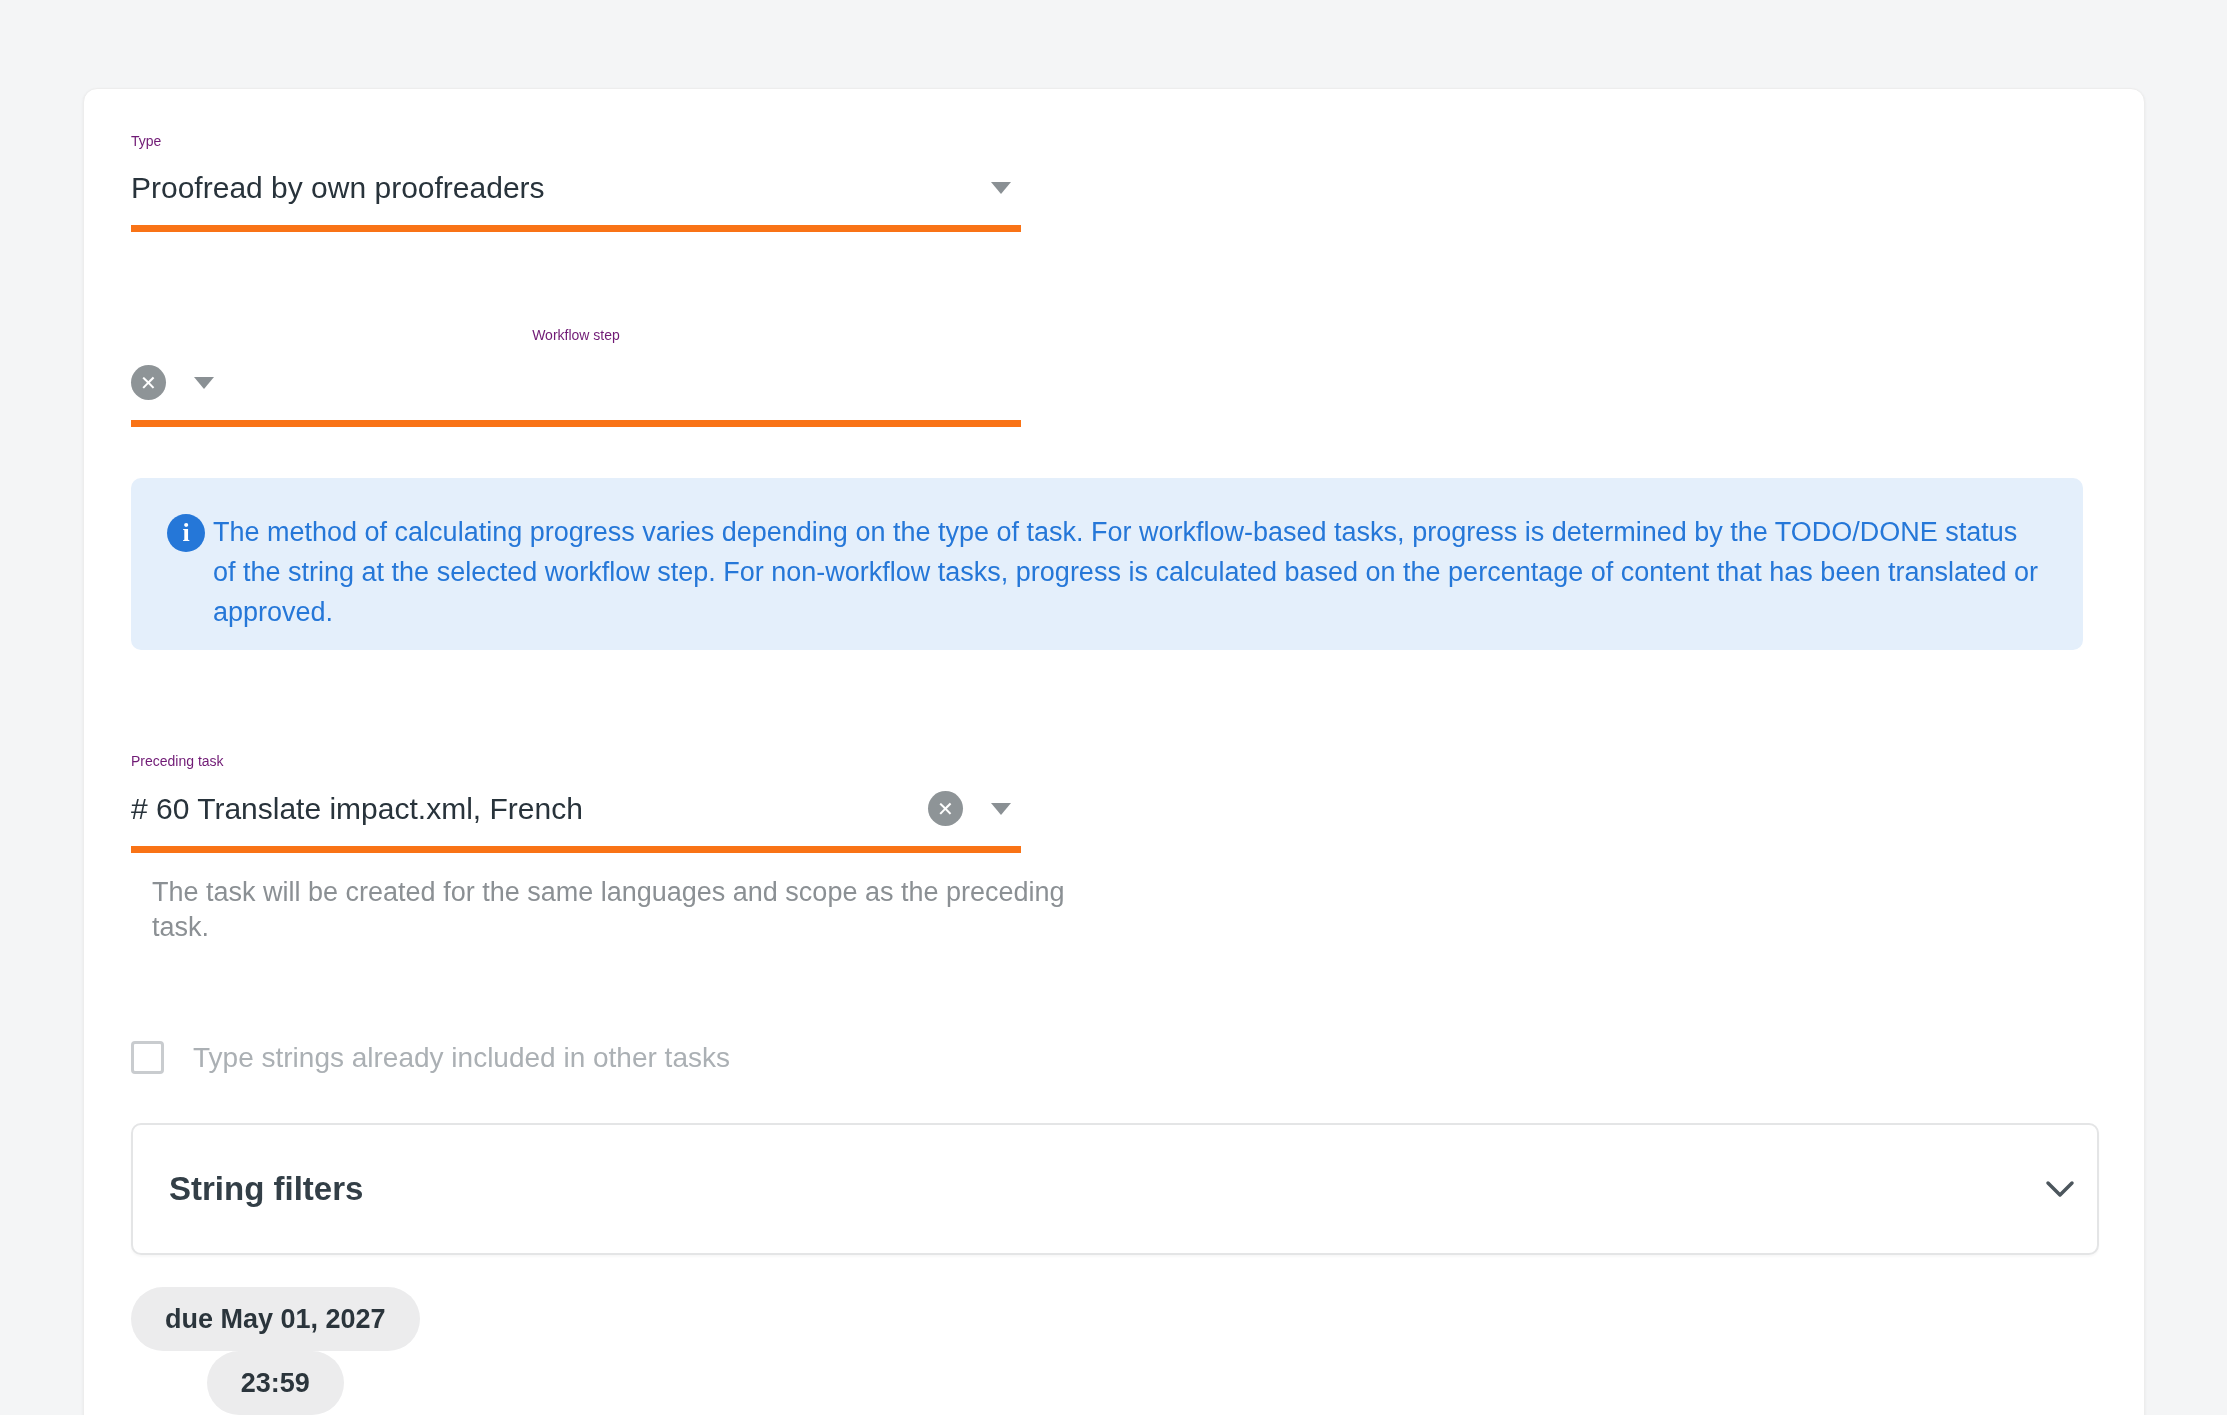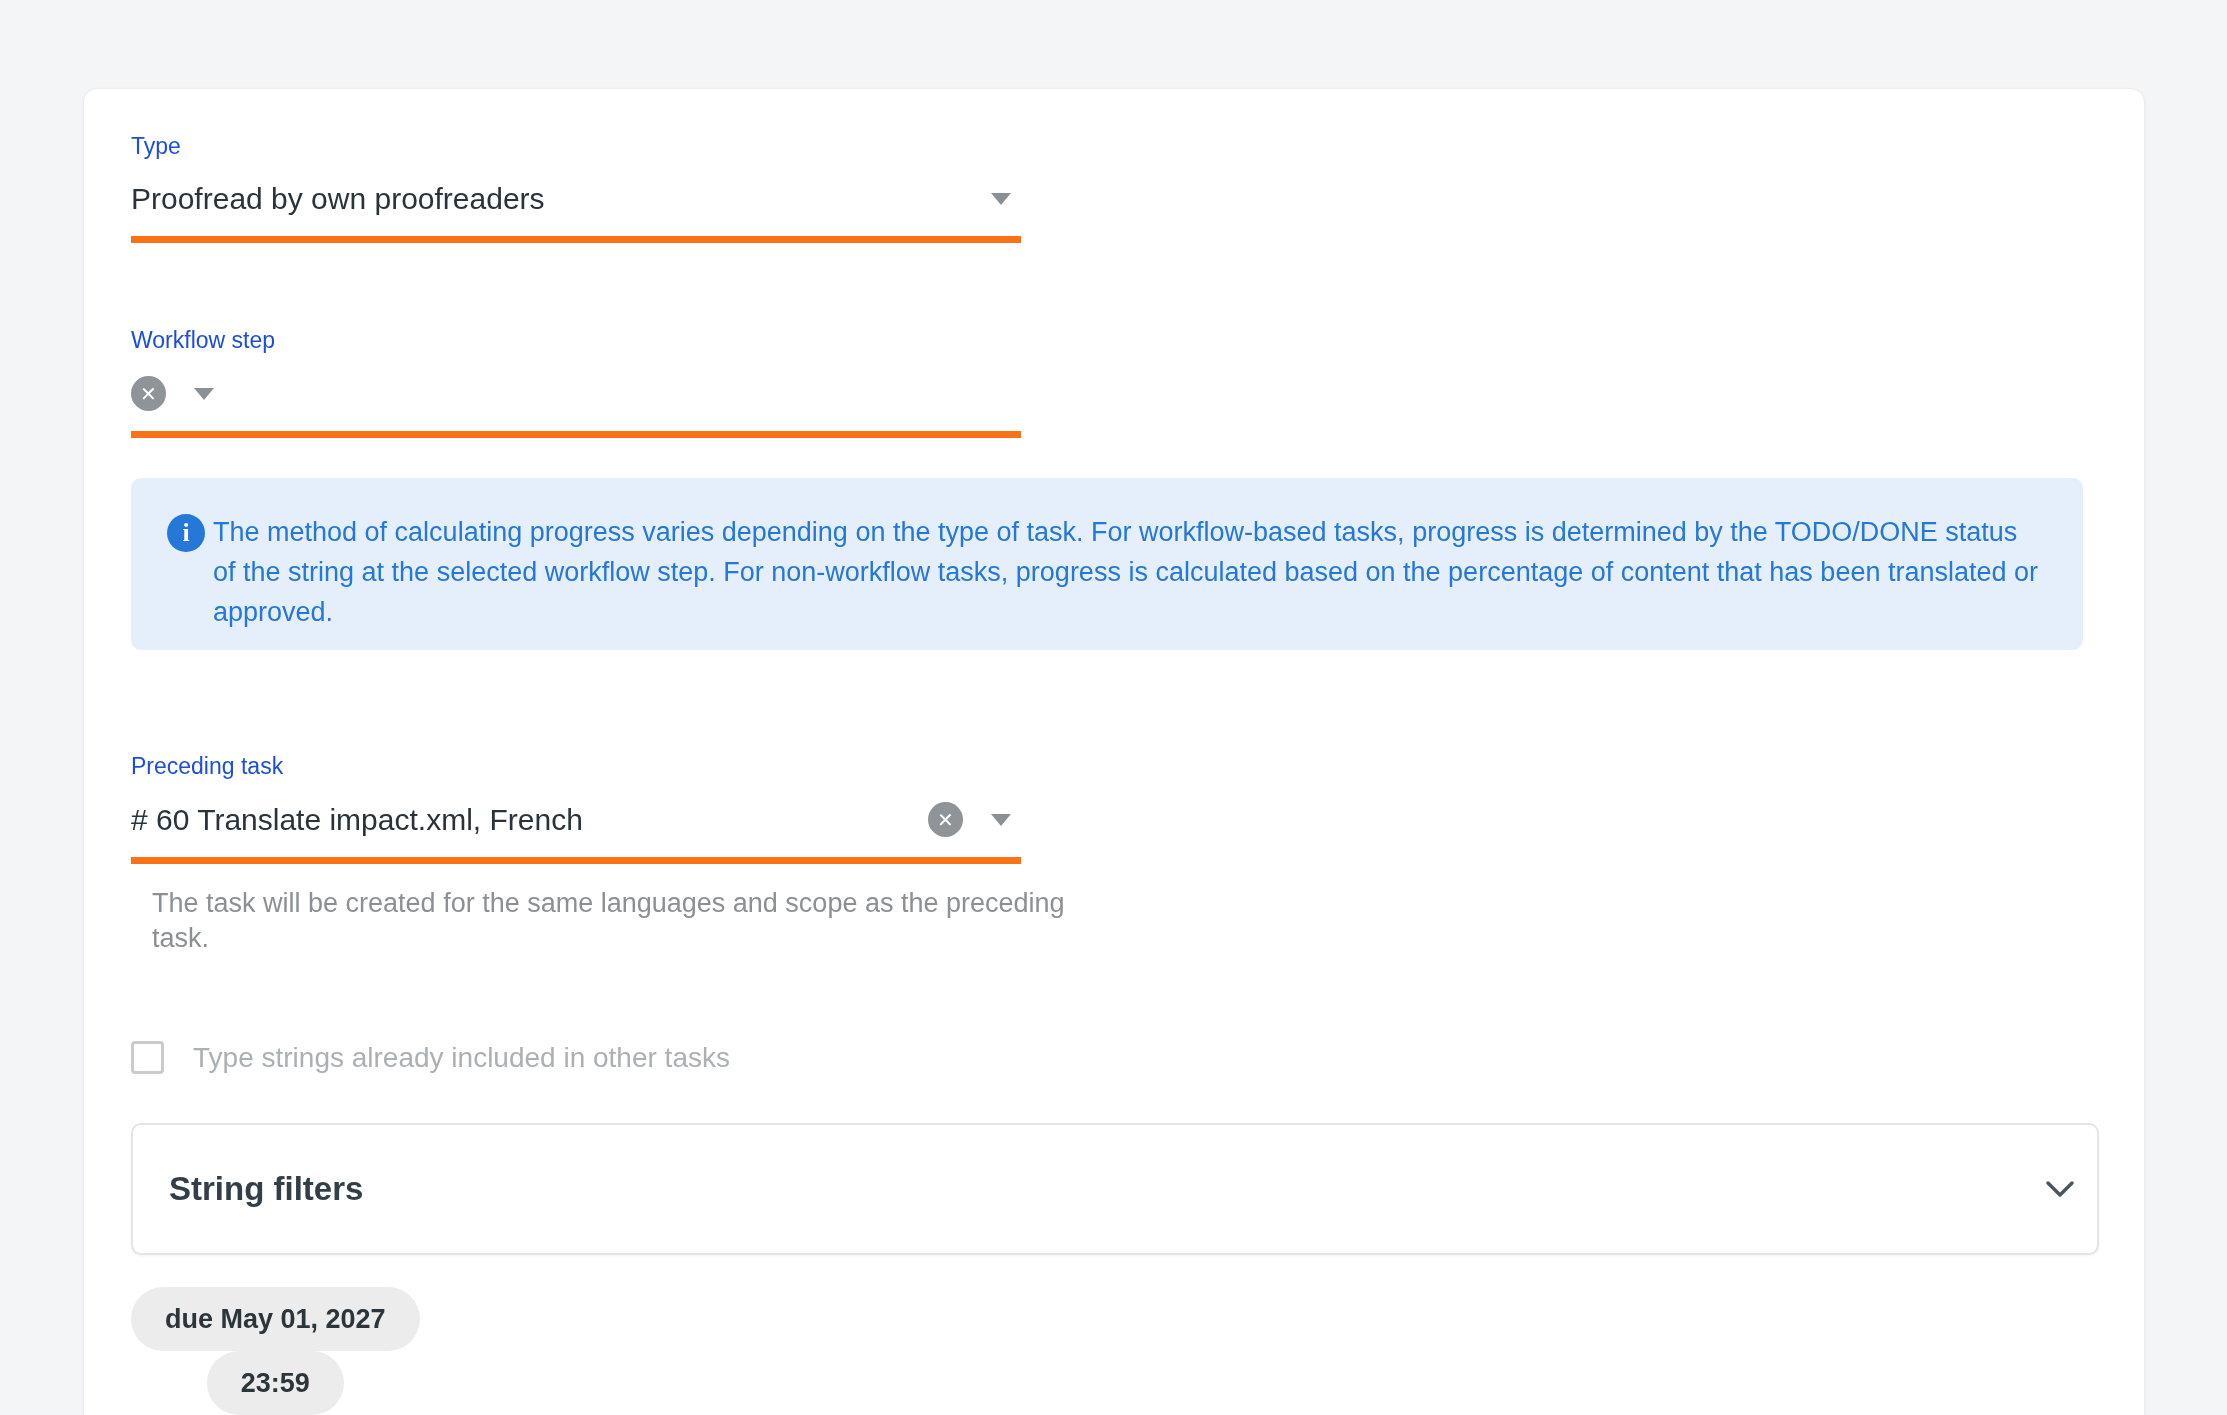--- a/index.html
+++ b/index.html
@@ -16,26 +16,26 @@
     width: 2062px; height: 1412px;
     background: #ffffff;
     border: 1px solid #ededed;
     border-radius: 14px;
     box-shadow: 0 1px 3px rgba(0,0,0,0.06);
   }
 
   
   .field { position: absolute; left: 47px; width: 890px; }
   .field-type { top: 44px; }
-  .field-workflow { top: 238px; }
+  .field-workflow { top: 238px; text-align: center; }
   .field-preceding { top: 664px; }
 
   .field-label {
-    font-size: 23px;
-    color: #1d4ed8;
+    font-size: 14px;
+    color: #701a75;
     margin-bottom: 16px;
   }
   .field-control {
     display: flex;
     align-items: center;
     border-bottom: 7px solid #f97316;
     padding: 6px 10px 20px 0;
     cursor: pointer;
   }
   .field-value {

